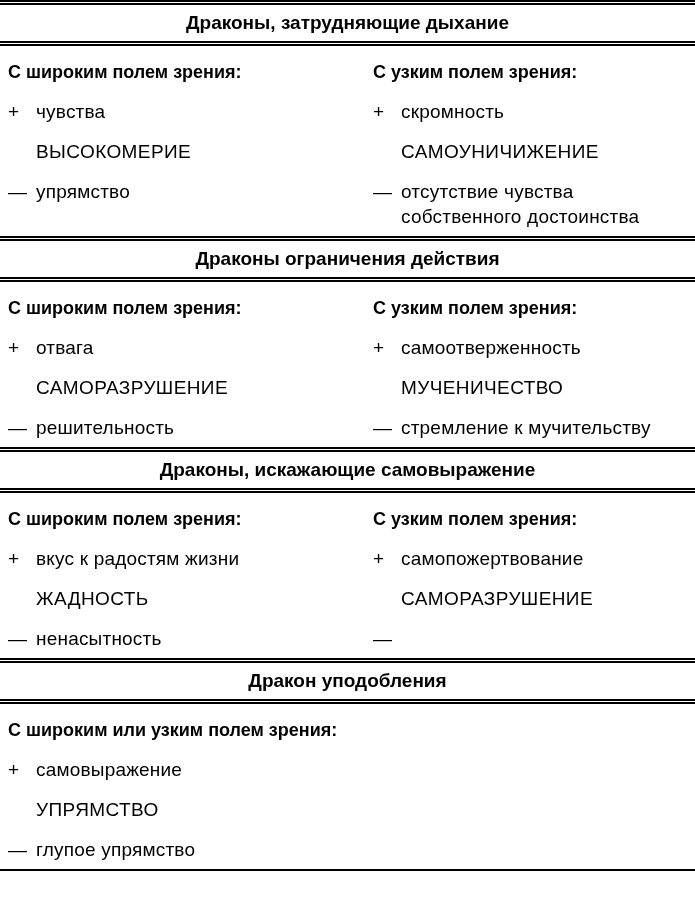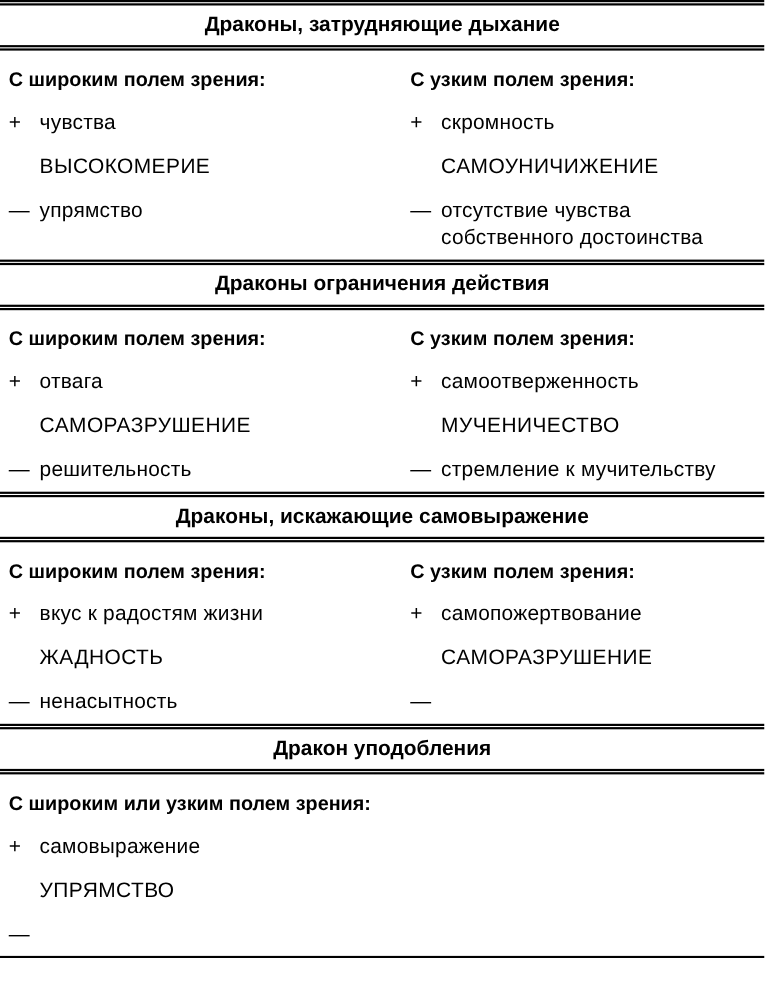--- a/index.html
+++ b/index.html
@@ -196,19 +196,20 @@
           <div class="row plus">
             <span class="marker">+</span>
             <span class="item-text">самовыражение</span>
           </div>
           <div class="row caps">
             <span class="marker"></span>
             <span class="item-text">УПРЯМСТВО</span>
           </div>
           <div class="row minus">
             <span class="marker">—</span>
+            <span class="item-text">глупое упрямство</span>
           </div>
         </div>
       </div>
     </div>
   </section>
 
 </div>
 
 </body></html>

